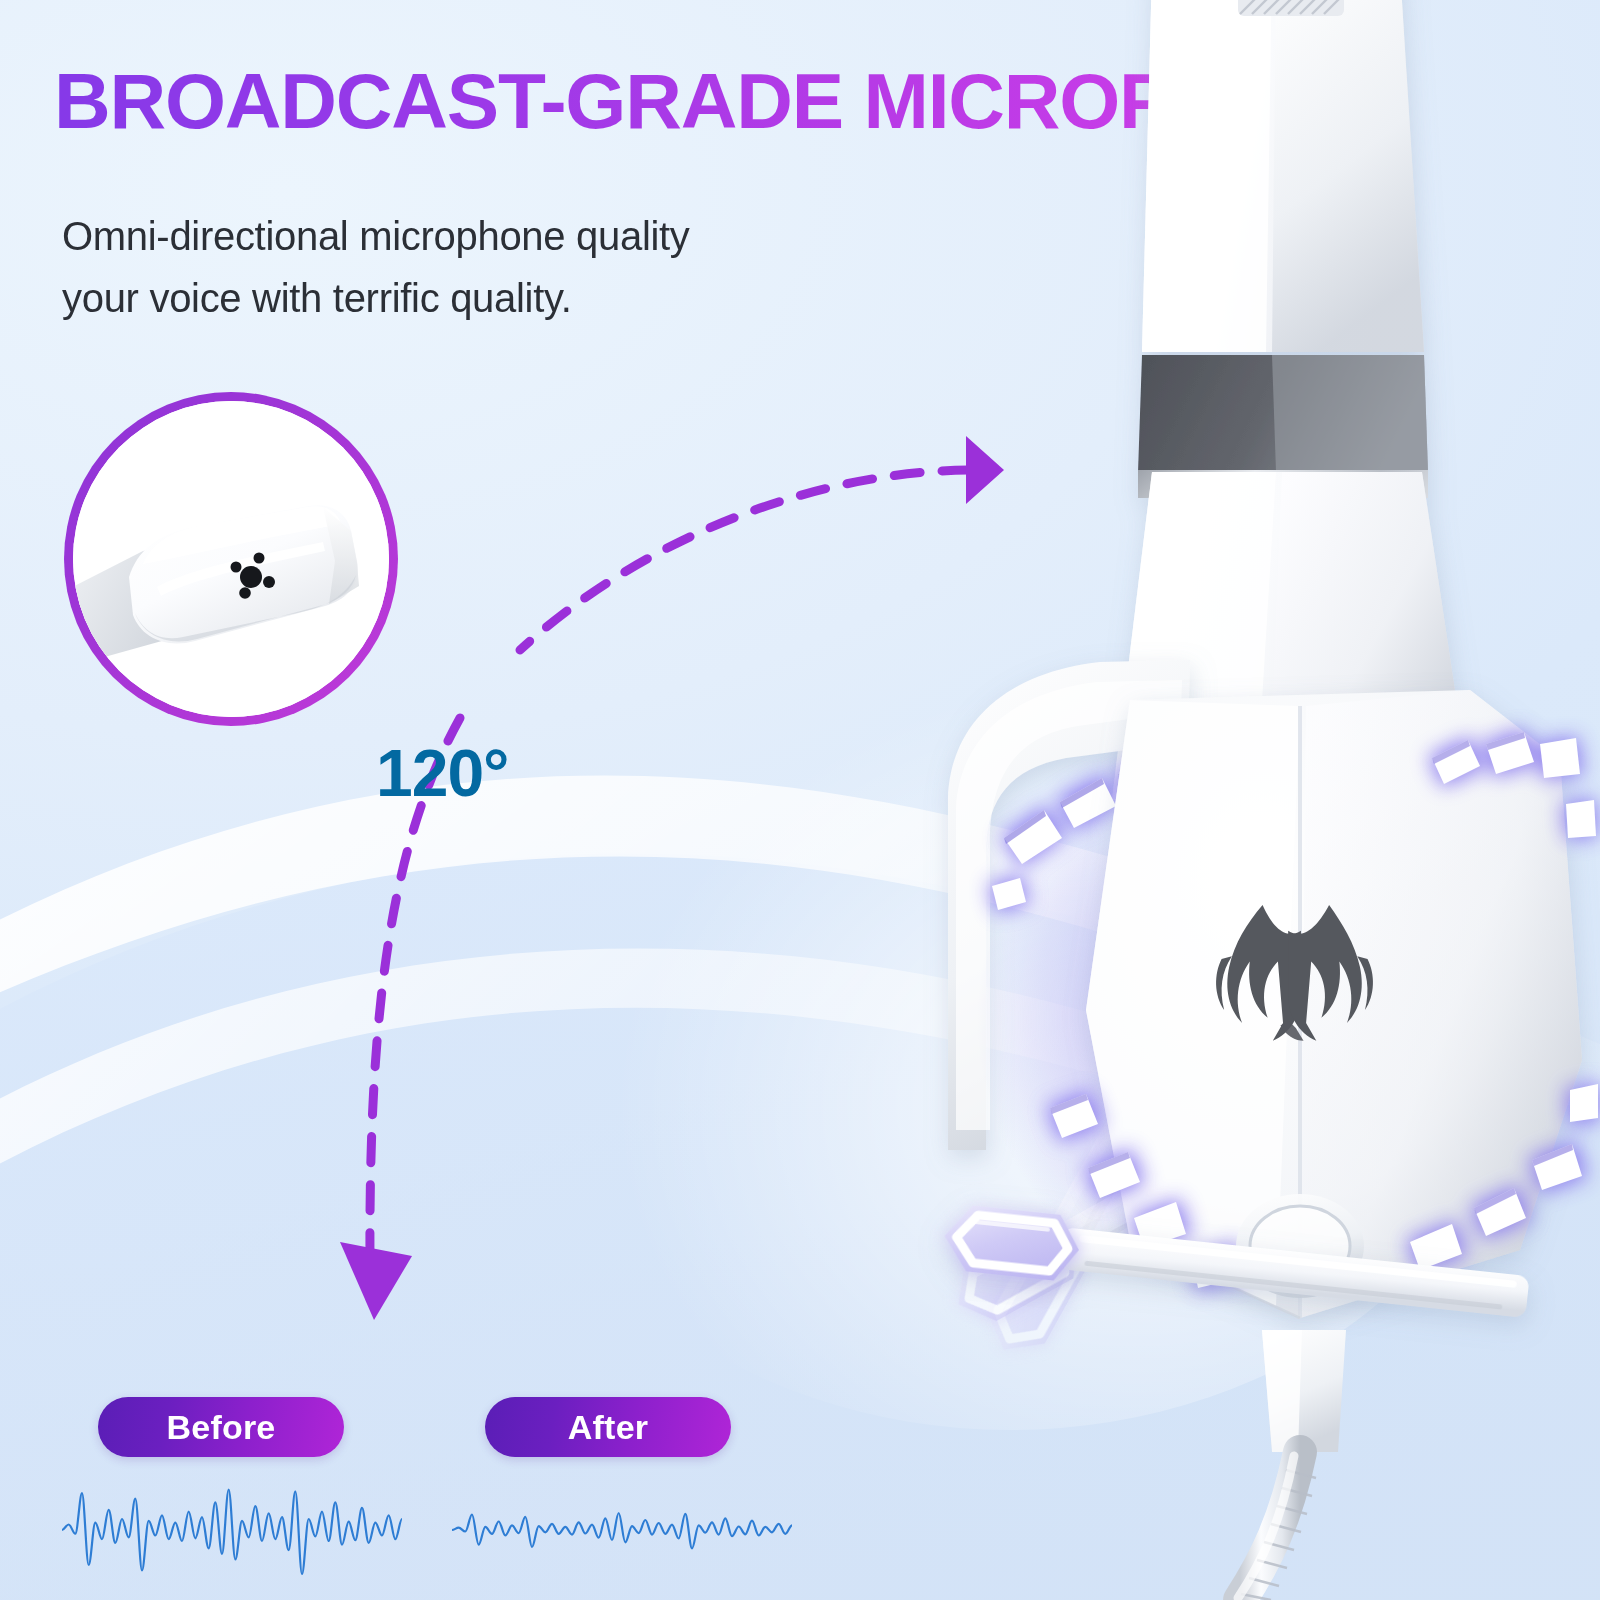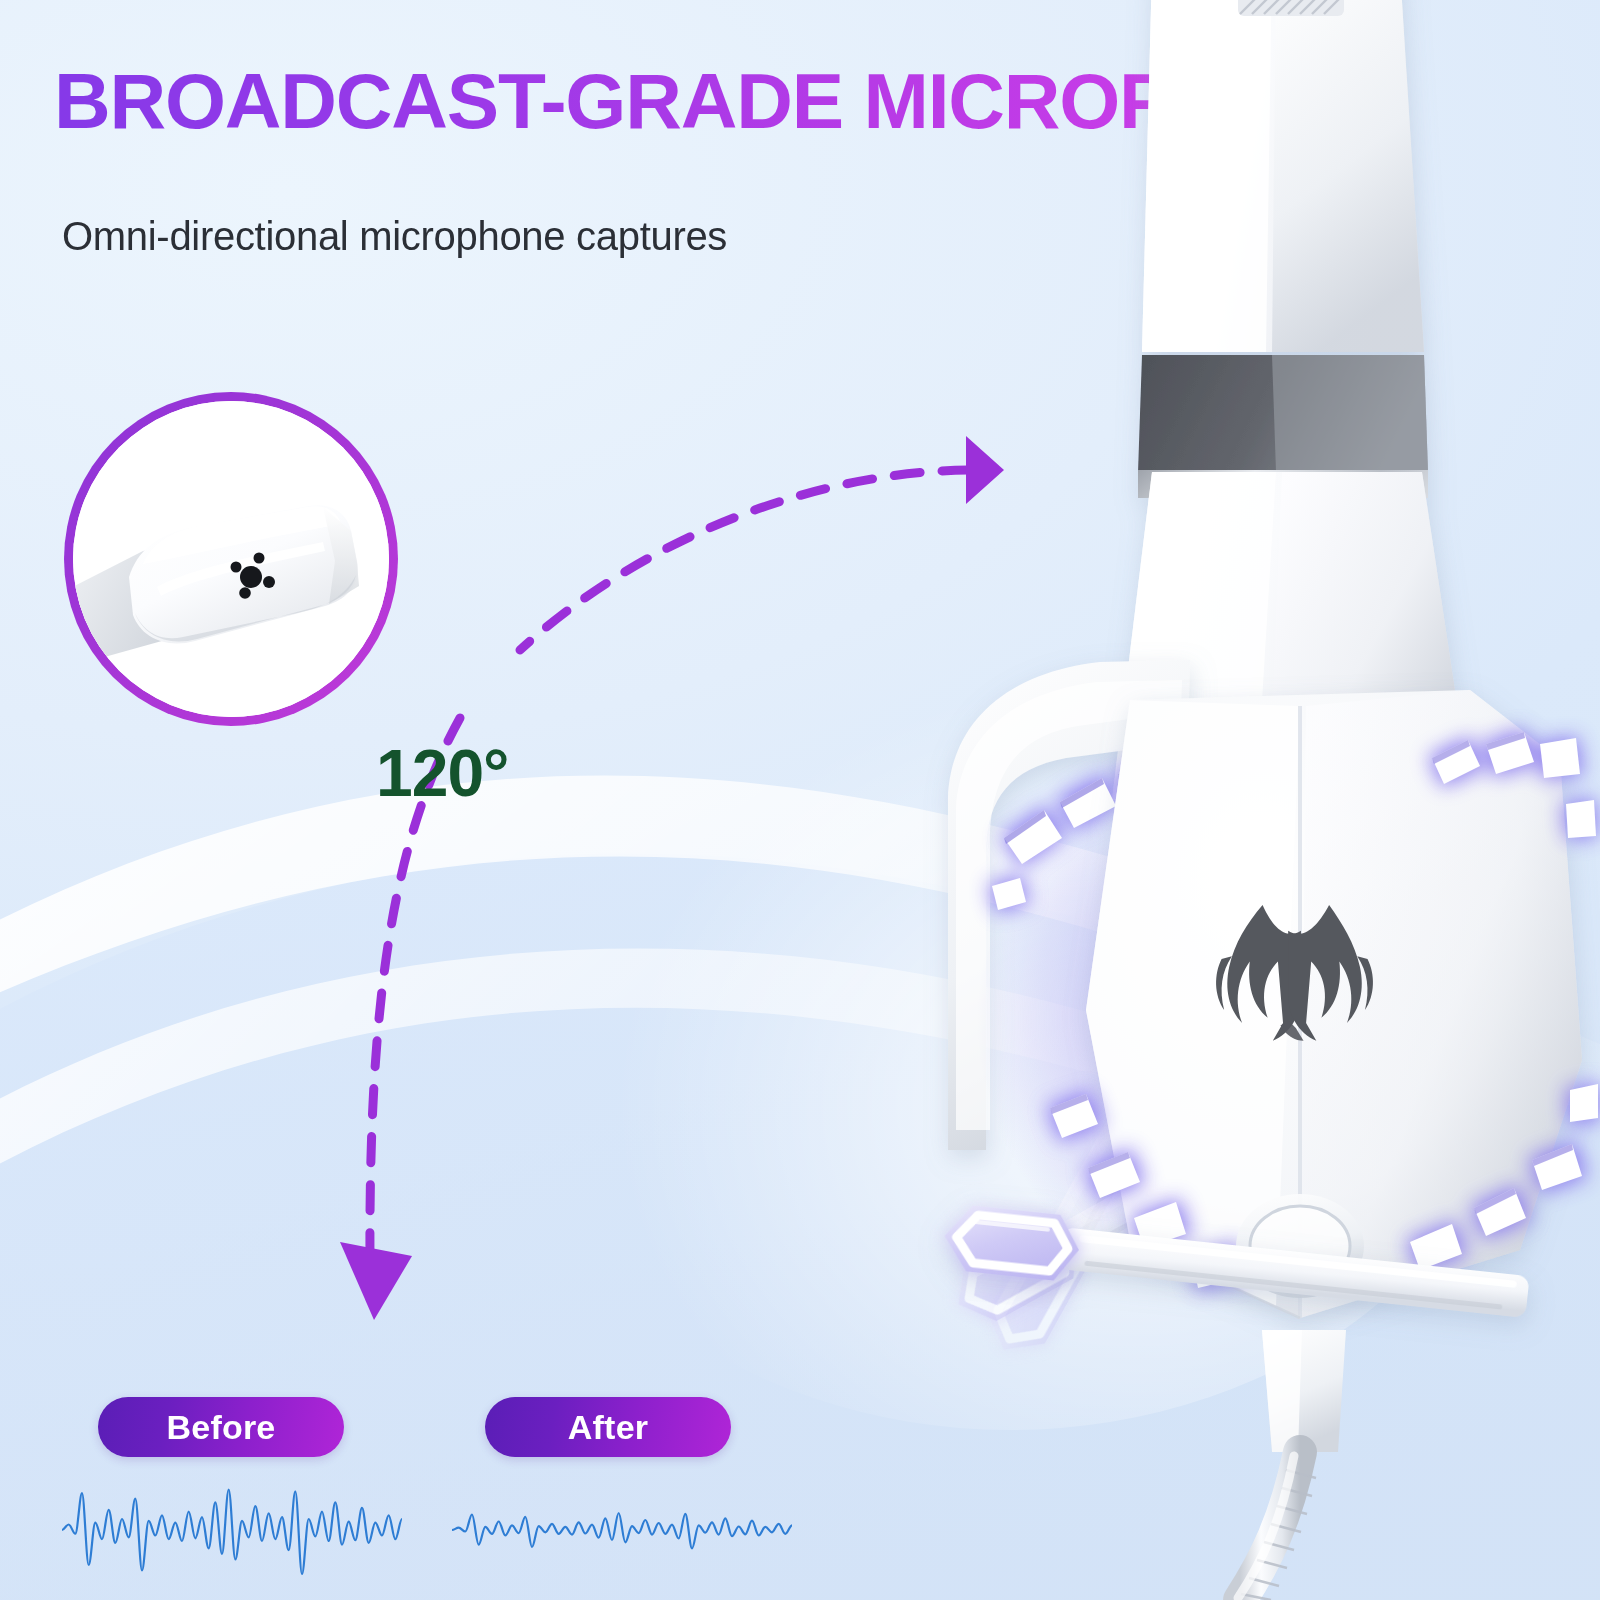--- a/index.html
+++ b/index.html
@@ -46,21 +46,21 @@
     z-index:0;
   }
   .inset-inner{
     position:absolute;left:9px;top:9px;width:316px;height:316px;
     border-radius:50%;background:#fff;overflow:hidden;z-index:1;
   }
 
   
   .deg{
     position:absolute;left:376px;top:735px;
-    font-size:66px;font-weight:bold;color:#14532d;
+    font-size:66px;font-weight:bold;color:#0369a1;
     font-family:"Liberation Sans", sans-serif;
     letter-spacing:-1px;
   }
 
   
   .badge{
     position:absolute;height:60px;border-radius:30px;
     display:flex;align-items:center;justify-content:center;
     color:#fff;font-weight:bold;font-size:34px;
     font-family:"Liberation Sans", sans-serif;
@@ -108,21 +108,22 @@
     </defs>
     <path d="M-40,1030 C340,820 720,812 1120,930 C1360,1000 1520,1080 1660,1150 L1660,1660 L-40,1660 Z" fill="url(#swC)"></path>
     <path d="M-40,940 C300,760 640,735 1010,830 C1290,900 1470,990 1660,1070 L1660,1140 C1420,1050 1240,965 1000,905 C650,818 320,845 -40,1010 Z" fill="url(#swA)"></path>
     <path d="M-40,1120 C300,930 700,905 1080,1010 C1330,1080 1500,1160 1660,1235 L1660,1290 C1460,1200 1280,1120 1040,1060 C660,965 300,995 -40,1185 Z" fill="url(#swB)"></path>
     <ellipse cx="1010" cy="1000" rx="520" ry="430" fill="url(#glowBG)"></ellipse>
   </svg>
 
   <div class="title">BROADCAST-GRADE MICROPHONE</div>
 
   <div class="subtitle">
-    <span>Omni-directional microphone captures</span>
+    <span>Omni-directional microphone quality</span>
+    <span>your voice with terrific quality.</span>
   </div>
 
   <div style="position:absolute;left:64px;top:392px;width:334px;height:334px;">
     <div class="inset-ring-grad" style="left:0;top:0;"></div>
     <div class="inset-inner">
       <svg viewBox="0 0 316 316" width="316" height="316">
         <defs>
           <linearGradient id="mcA" x1="0.1" y1="0" x2="0.85" y2="1">
             <stop offset="0%" stop-color="#ffffff"></stop>
             <stop offset="45%" stop-color="#fbfcfe"></stop>

